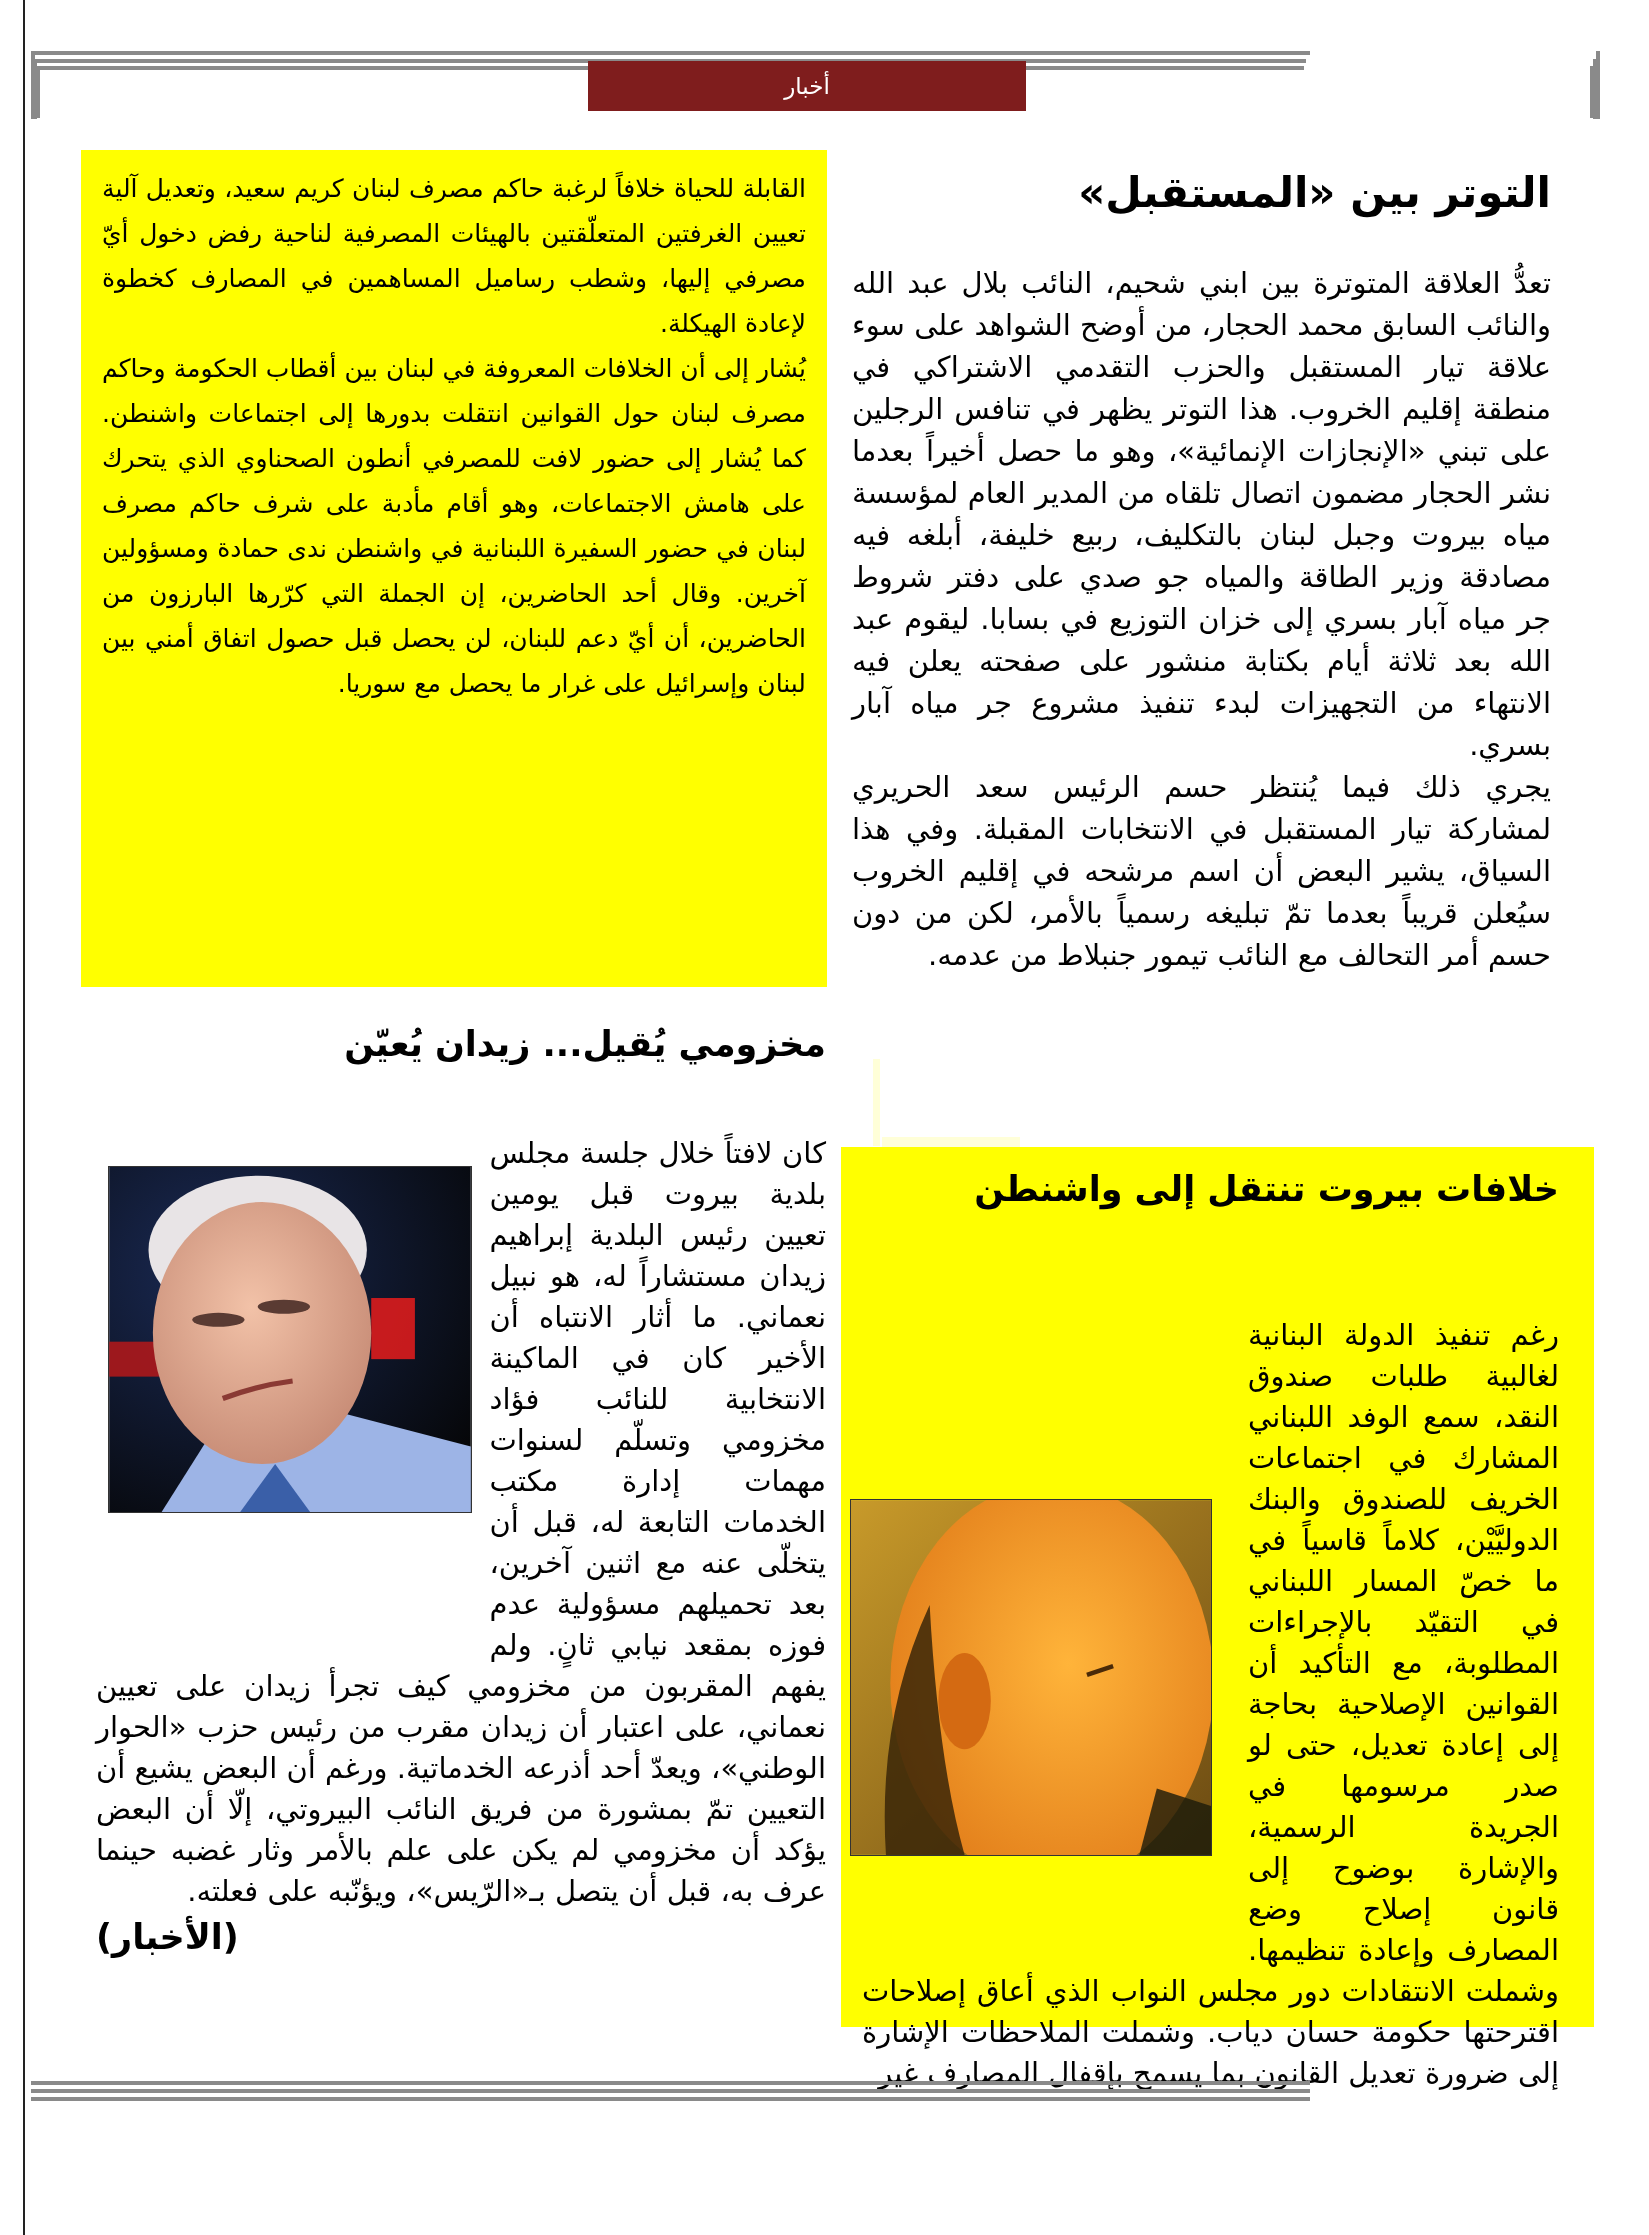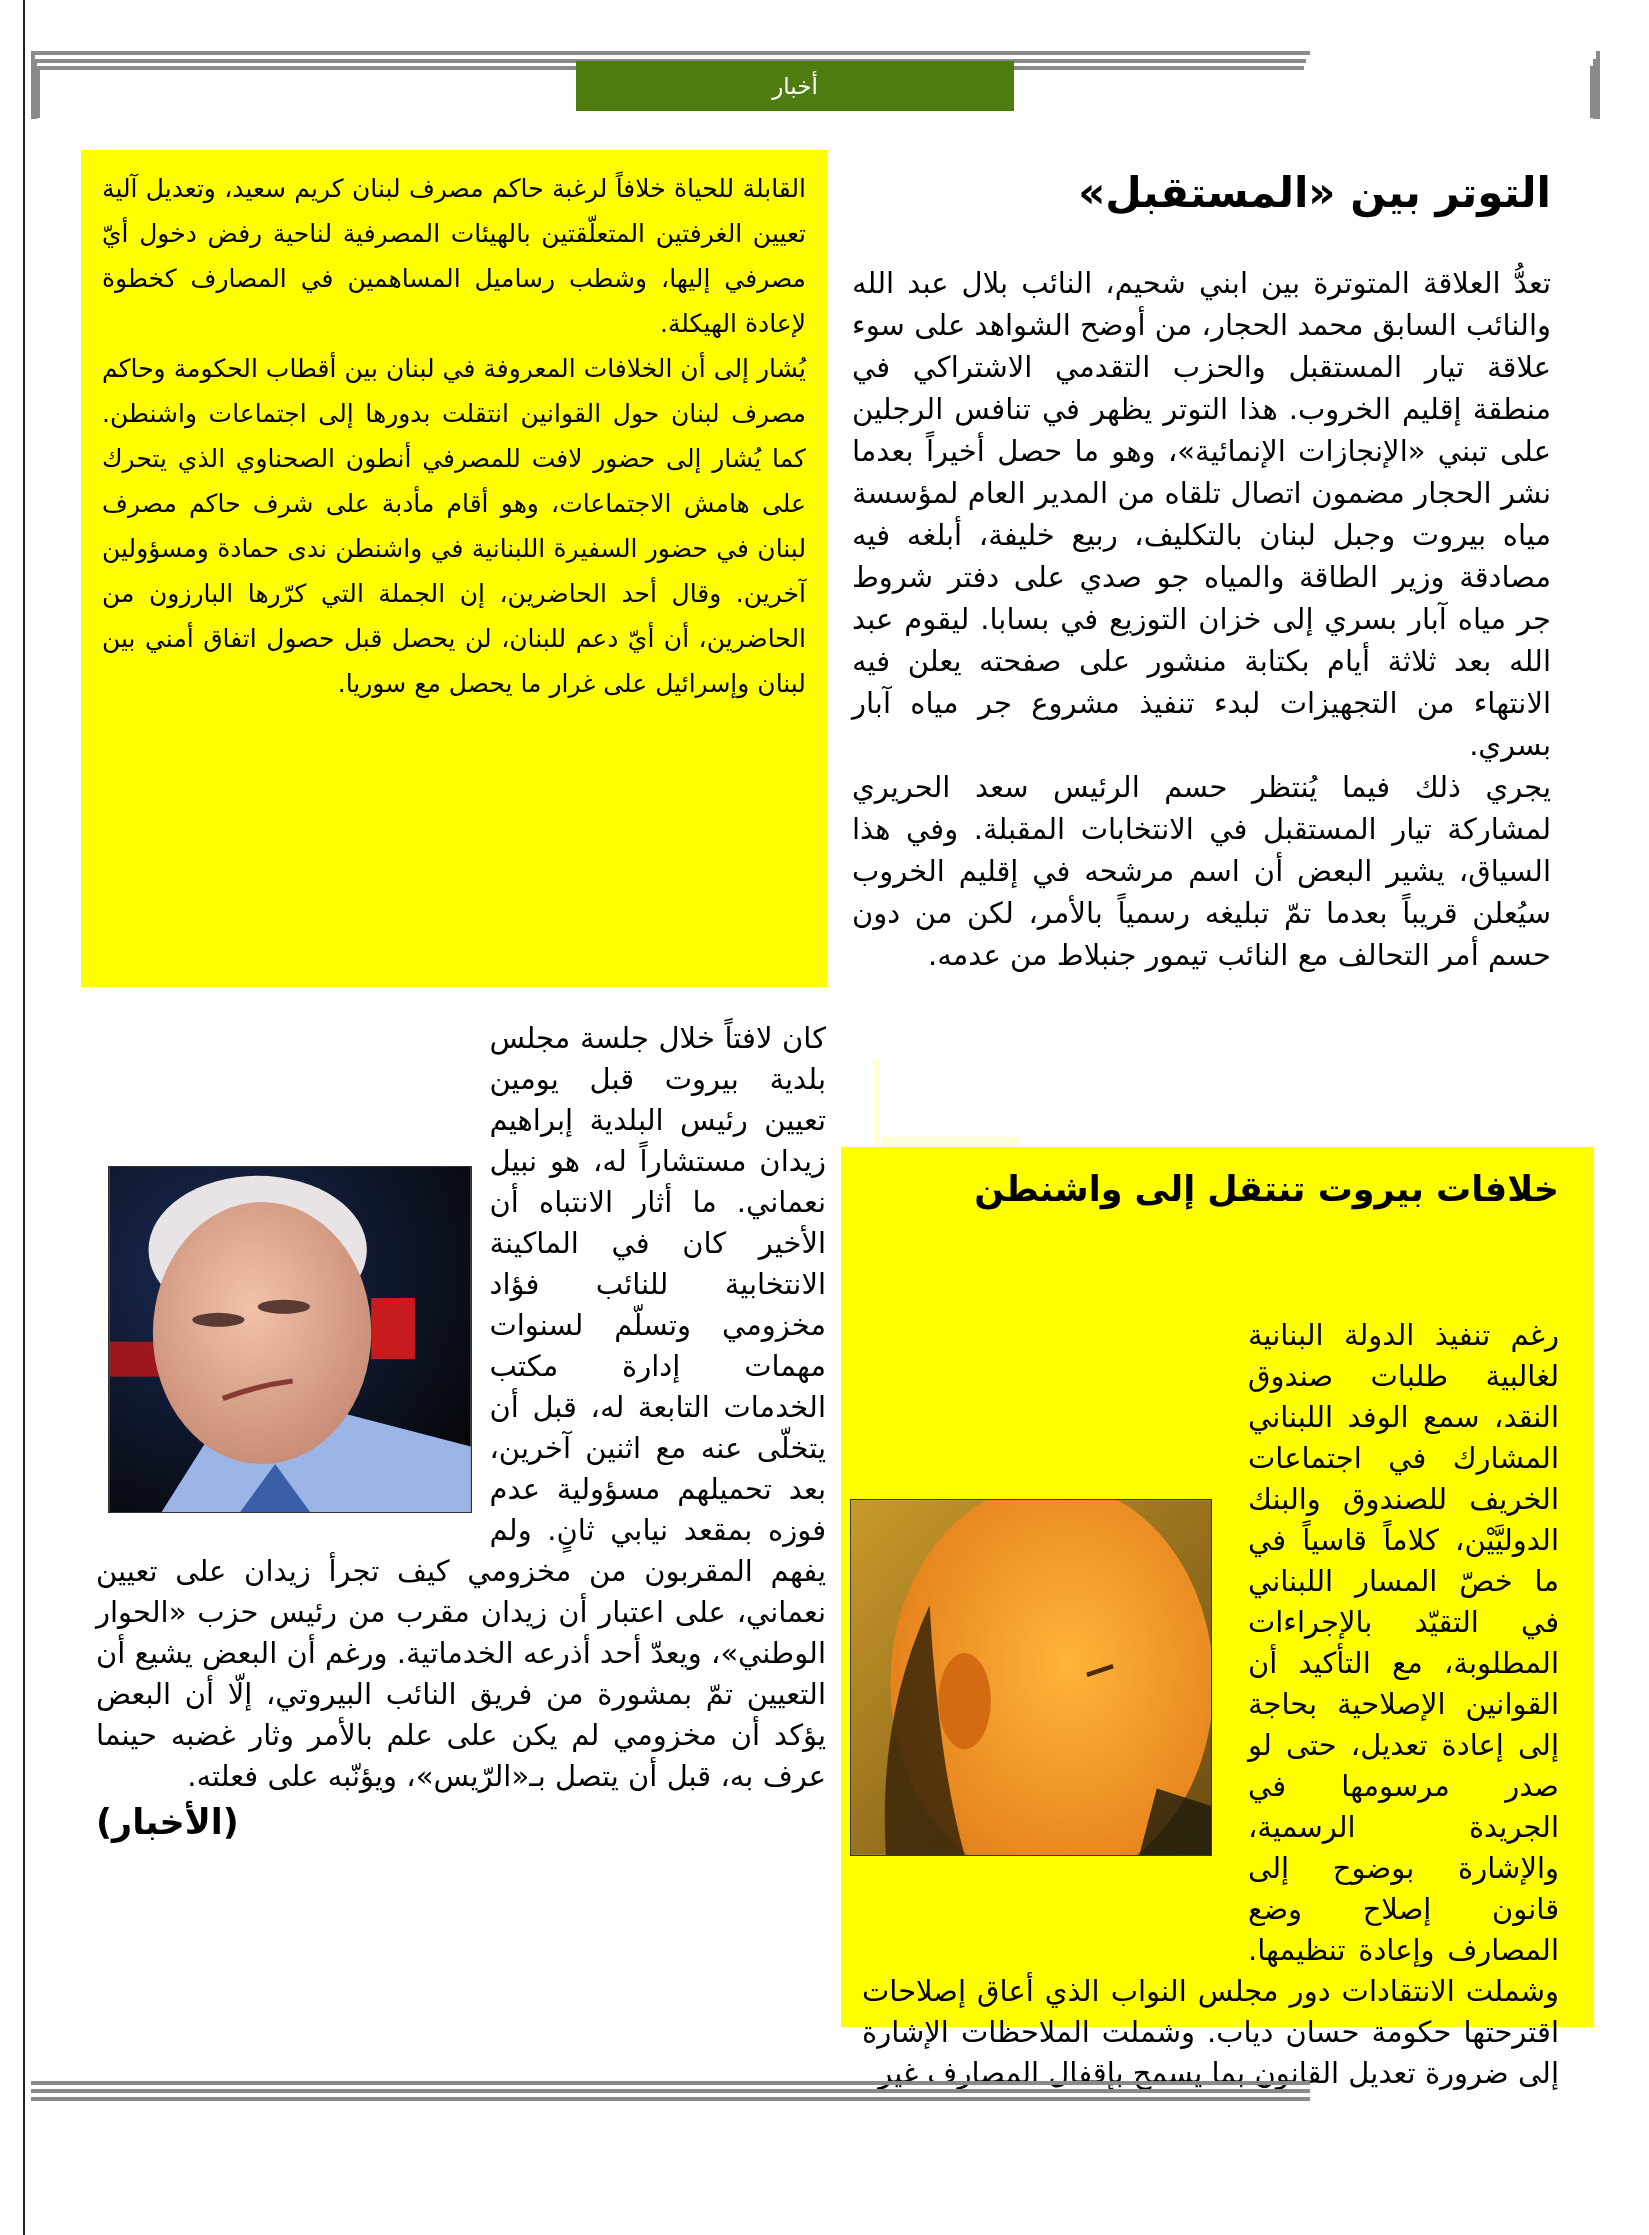--- a/index.html
+++ b/index.html
@@ -1,20 +1,20 @@
 <!DOCTYPE html>
 <html style="font-size:14px"><head>
 <meta charset="utf-8">
 <style>
   html, body { margin: 0; padding: 0; background: #ffffff; }
   body { width: 1650px; height: 2235px; position: relative; overflow: hidden; }
   .page-border-left { position: absolute; left: 23px; top: 0; width: 1.7px; height: 2235px; background: #222; }
   .rule { position: absolute; height: 3.5px; background: #8a8a8a; }
   .rule-post { position: absolute; width: 3.5px; background: #8a8a8a; }
-  .section-tab { position: absolute; left: 576px; top: 61px; width: 438px; height: 50px; background: #4d7c0f; color: #fff;
+  .section-tab { position: absolute; left: 588px; top: 61px; width: 438px; height: 50px; background: #7f1d1d; color: #fff;
     display: flex; align-items: center; justify-content: center; font-family: "DejaVu Sans", sans-serif; font-size: 23px; }
   .article { position: absolute; direction: rtl; text-align: justify; font-family: "DejaVu Sans", sans-serif; color: #000; }
   .headline { font-family: "DejaVu Sans", sans-serif; font-weight: 900; color: #000; direction: rtl; text-align: right; letter-spacing: -0.9px; }
   .body-text p { margin: 0; }
   .yellow { background: #ffff00; }
   .box-left-top { left: 81px; top: 150px; width: 746px; height: 837px; padding: 15.7px 21px 0 21px; box-sizing: border-box; }
   .box-left-top .body-text { font-size: 25px; line-height: 45px; }
   .art-right-top { left: 852px; top: 166px; width: 699px; }
   .art-right-top .headline { font-size: 42px; line-height: 54px; margin-bottom: 42px; }
   .art-right-top .body-text { font-size: 29px; line-height: 42px; }
@@ -64,20 +64,21 @@
   <div class="body-text">
     <p>تعدُّ العلاقة المتوترة بين ابني شحيم، النائب بلال عبد الله والنائب السابق محمد الحجار، من أوضح الشواهد على سوء علاقة تيار المستقبل والحزب التقدمي الاشتراكي في منطقة إقليم الخروب. هذا التوتر يظهر في تنافس الرجلين على تبني «الإنجازات الإنمائية»، وهو ما حصل أخيراً بعدما نشر الحجار مضمون اتصال تلقاه من المدير العام لمؤسسة مياه بيروت وجبل لبنان بالتكليف، ربيع خليفة، أبلغه فيه مصادقة وزير الطاقة والمياه جو صدي على دفتر شروط جر مياه آبار بسري إلى خزان التوزيع في بسابا. ليقوم عبد الله بعد ثلاثة أيام بكتابة منشور على صفحته يعلن فيه الانتهاء من التجهيزات لبدء تنفيذ مشروع جر مياه آبار بسري.</p>
     <p>يجري ذلك فيما يُنتظر حسم الرئيس سعد الحريري لمشاركة تيار المستقبل في الانتخابات المقبلة. وفي هذا السياق، يشير البعض أن اسم مرشحه في إقليم الخروب سيُعلن قريباً بعدما تمّ تبليغه رسمياً بالأمر، لكن من دون حسم أمر التحالف مع النائب تيمور جنبلاط من عدمه.</p>
   </div>
 </div>
 
 <div class="faint-guide" style="left:873px; top:1059px; width:7px; height:87px;"></div>
 <div class="faint-guide" style="left:882px; top:1137px; width:138px; height:10.5px;"></div>
 
 <div class="article art-left-bottom">
+  <div class="headline">مخزومي يُقيل... زيدان يُعيّن</div>
   <div class="body-text">
     <div class="float-photo-space-left"></div>
     <p>كان لافتاً خلال جلسة مجلس بلدية بيروت قبل يومين تعيين رئيس البلدية إبراهيم زيدان مستشاراً له، هو نبيل نعماني. ما أثار الانتباه أن الأخير كان في الماكينة الانتخابية للنائب فؤاد مخزومي وتسلّم لسنوات مهمات إدارة مكتب الخدمات التابعة له، قبل أن يتخلّى عنه مع اثنين آخرين، بعد تحميلهم مسؤولية عدم فوزه بمقعد نيابي ثانٍ. ولم يفهم المقربون من مخزومي كيف تجرأ زيدان على تعيين نعماني، على اعتبار أن زيدان مقرب من رئيس حزب «الحوار الوطني»، ويعدّ أحد أذرعه الخدماتية. ورغم أن البعض يشيع أن التعيين تمّ بمشورة من فريق النائب البيروتي، إلّا أن البعض يؤكد أن مخزومي لم يكن على علم بالأمر وثار غضبه حينما عرف به، قبل أن يتصل بـ«الرّيس»، ويؤنّبه على فعلته.</p>
     <div class="byline">(الأخبار)</div>
   </div>
 </div>
 <div class="photo photo-makhzoumi">
   <svg width="362" height="345" viewBox="0 0 414 395" xmlns="http://www.w3.org/2000/svg">
     <defs>
       <radialGradient id="bg1" cx="0.3" cy="0.3" r="0.9">

